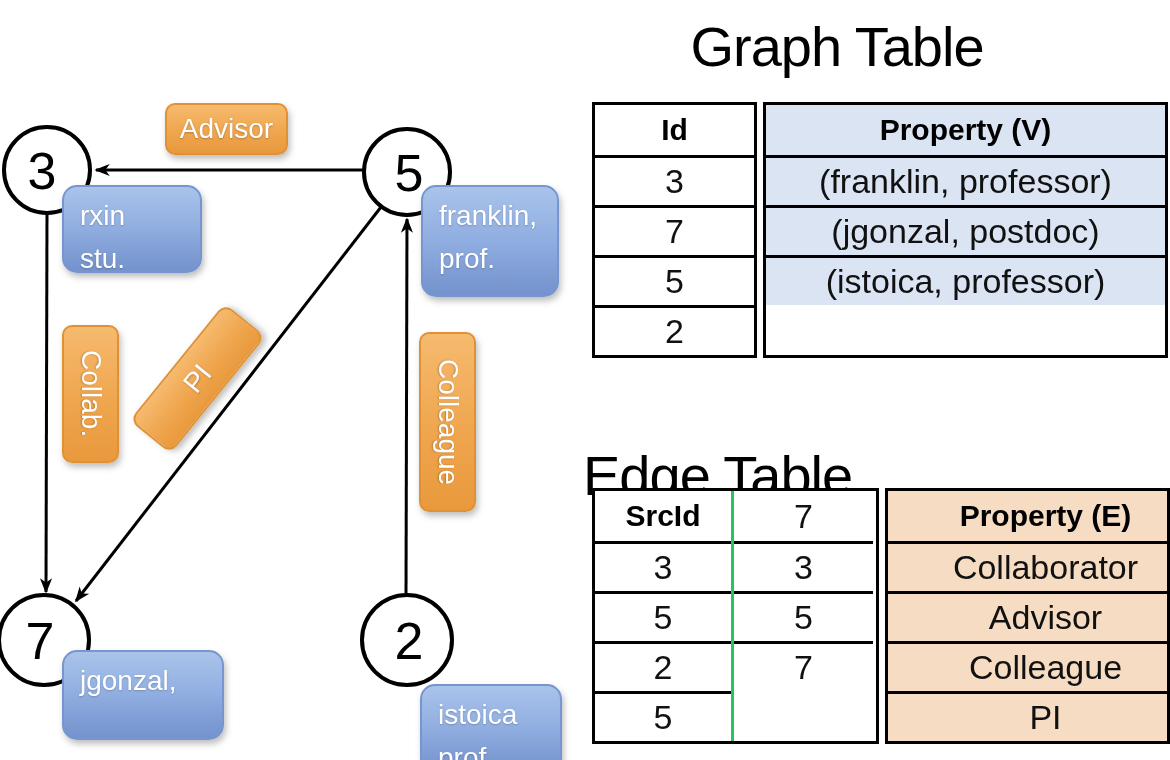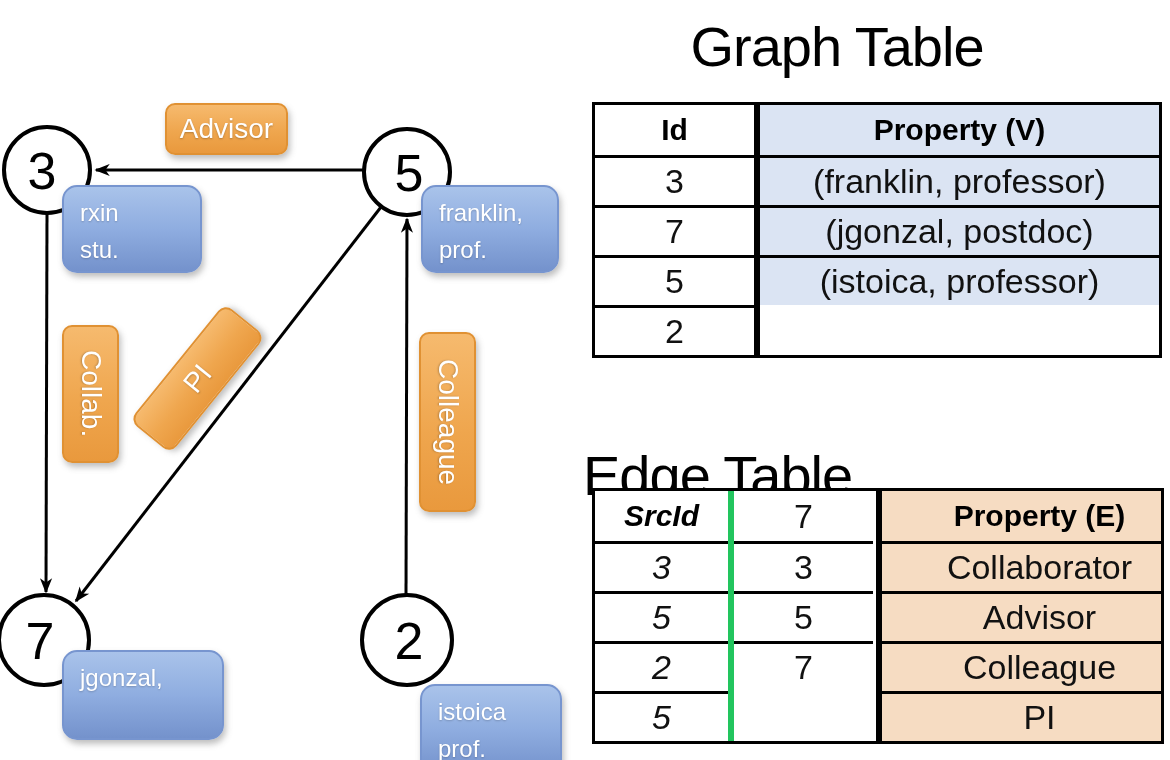--- a/index.html
+++ b/index.html
@@ -21,41 +21,41 @@
           border:2px solid #e09133; border-radius:10px;
           box-shadow:2px 4px 6px rgba(110,110,110,.45);
           display:flex; align-items:center; justify-content:center;
           text-shadow:0 1px 2px rgba(0,0,0,.25); }
   .obox.advisor   { left:165px; top:103px; width:123px; height:52px; }
   .obox.collab    { left:62px;  top:325px; width:57px;  height:138px; }
   .obox.pi        { left:122px; top:352px; width:151px; height:53px; transform:rotate(-51deg); }
   .obox.colleague { left:419px; top:332px; width:57px;  height:180px; }
   .vert span { writing-mode:vertical-rl; }
 
-  .bbox { position:absolute; color:#fff; font-size:24px; line-height:1.55;
+  .bbox { position:absolute; color:#fff; font-size:28px; line-height:1.55;
           background:linear-gradient(180deg,#a9c3ea 0%,#8fade0 50%,#7492cc 100%);
           border:2px solid #7795cf; border-radius:15px;
           box-shadow:2px 4px 6px rgba(110,110,110,.45);
           padding:7px 0 0 16px; text-shadow:0 1px 2px rgba(0,0,0,.2); }
   .bbox.n3 { left:62px;  top:185px; width:140px; height:88px; }
-  .bbox.n5 { left:421px; top:185px; width:138px; height:88px; }
+  .bbox.n5 { left:421px; top:185px; width:138px; height:112px; }
   .bbox.n7 { left:62px;  top:650px; width:162px; height:90px; }
   .bbox.n2 { left:420px; top:684px; width:142px; height:90px; }
 
   
-  .tblwrap { position:absolute; display:flex; }
+  .tblwrap { position:absolute; display:flex; gap:6px; }
   .vtable  { left:592px; top:102px; }
   .etable  { left:592px; top:488px; }
   .sub { border:3px solid #000; background:#fff; }
   .id-col   { width:165px; }
   .vprop-col{ width:405px; }
   .vprop-col .cell { background:#dbe4f3; }
   .srcdst { width:287px; display:flex; }
   .col { width:139px; }
-  .col.src { border-right:6px solid #22c55e;font-style:italic; }
+  .col.src { border-right:3px solid #22c55e; }
   .eprop-col { width:285px; }
   .eprop-col .cell { background:#f6dcc2;padding-left:36px; }
   .cell { height:50px; display:flex; align-items:center; justify-content:center;
           font-size:34px; color:#111; }
   .cell + .cell { border-top:3px solid #000; }
   .cell.head { font-weight:bold; font-size:30px; color:#000; }
 </style>
 </head>
 <body>
 

